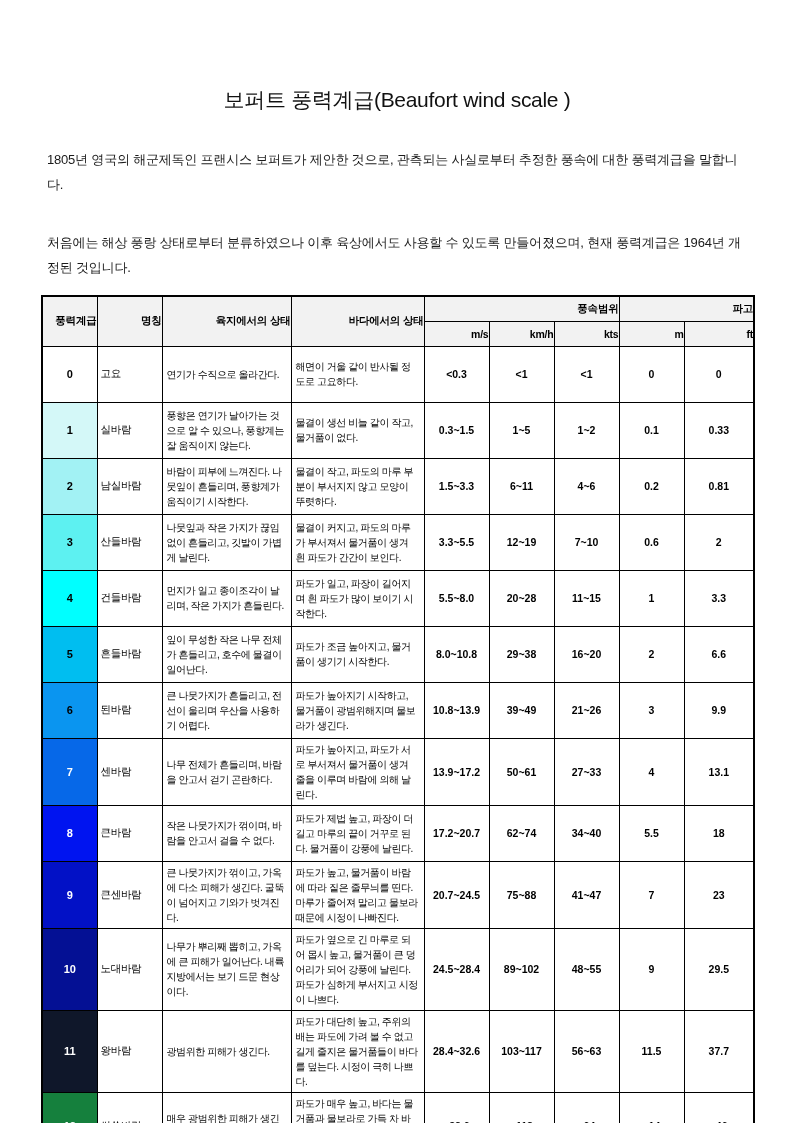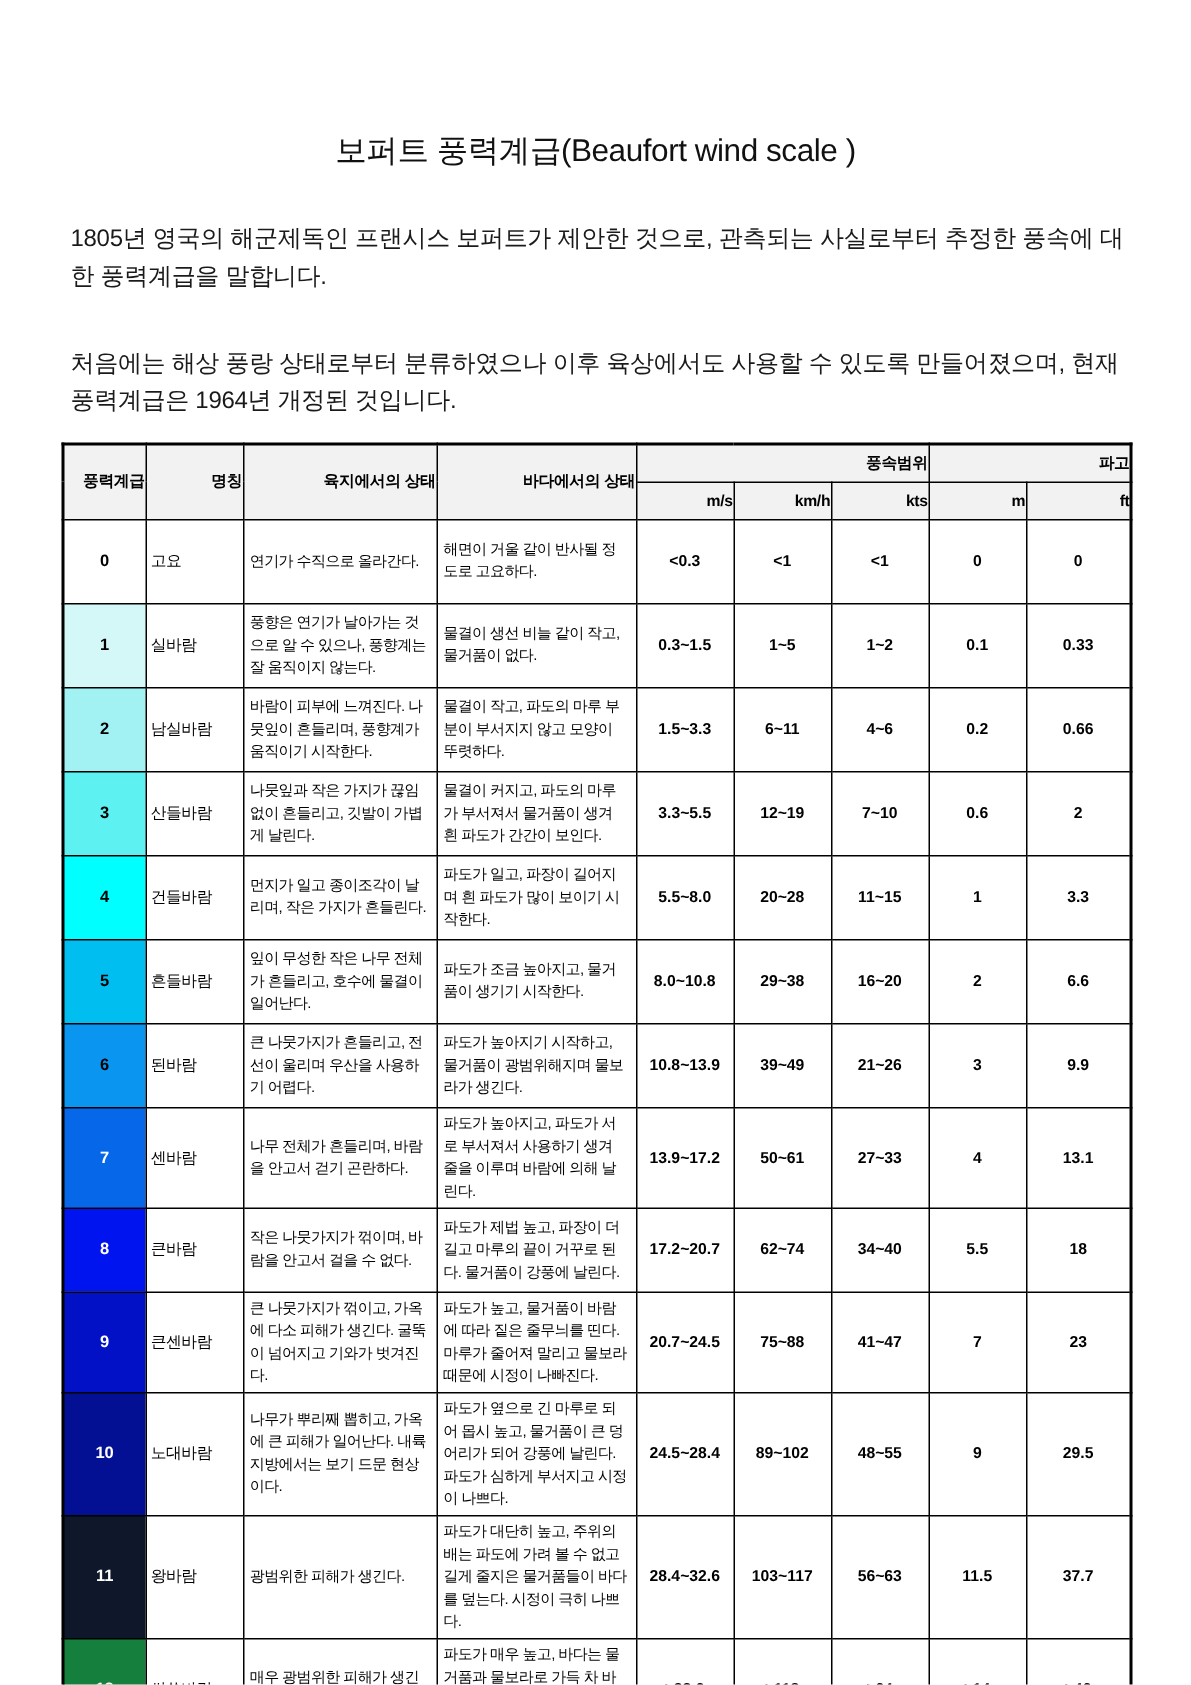--- a/index.html
+++ b/index.html
@@ -15,21 +15,21 @@
   .doc-title {
     text-align:center;
     font-size:21px;
     font-weight:normal;
     color:#111;
     margin-bottom:26px;
     letter-spacing:-0.3px;
   }
   .intro { margin-left:6px; }
   .intro p {
-    font-size:16px;
+    font-size:13px;
     line-height:25px;
     color:#1a1a1a;
     letter-spacing:-0.2px;
     margin-top:33px;
   }
   table.beaufort {
     width:712px;
     border-collapse:collapse;
     margin-top:15px;
     table-layout:fixed;
@@ -119,21 +119,21 @@
   </tr>
         <tr>
     <td class="c-grade" style="background: rgb(162, 242, 244); color: rgb(0, 0, 0);">2</td>
     <td class="c-name">남실바람</td>
     <td class="c-desc">바람이 피부에 느껴진다. 나뭇잎이 흔들리며, 풍향계가 움직이기 시작한다.</td>
     <td class="c-desc">물결이 작고, 파도의 마루 부분이 부서지지 않고 모양이 뚜렷하다.</td>
     <td class="c-num">1.5~3.3</td>
     <td class="c-num">6~11</td>
     <td class="c-num">4~6</td>
     <td class="c-num">0.2</td>
-    <td class="c-num">0.66</td>
+    <td class="c-num">0.81</td>
   </tr>
         <tr>
     <td class="c-grade" style="background: rgb(93, 241, 241); color: rgb(0, 0, 0);">3</td>
     <td class="c-name">산들바람</td>
     <td class="c-desc">나뭇잎과 작은 가지가 끊임없이 흔들리고, 깃발이 가볍게 날린다.</td>
     <td class="c-desc">물결이 커지고, 파도의 마루가 부서져서 물거품이 생겨 흰 파도가 간간이 보인다.</td>
     <td class="c-num">3.3~5.5</td>
     <td class="c-num">12~19</td>
     <td class="c-num">7~10</td>
     <td class="c-num">0.6</td>
@@ -169,21 +169,21 @@
     <td class="c-num">10.8~13.9</td>
     <td class="c-num">39~49</td>
     <td class="c-num">21~26</td>
     <td class="c-num">3</td>
     <td class="c-num">9.9</td>
   </tr>
         <tr>
     <td class="c-grade" style="background: rgb(6, 104, 232); color: rgb(255, 255, 255);">7</td>
     <td class="c-name">센바람</td>
     <td class="c-desc">나무 전체가 흔들리며, 바람을 안고서 걷기 곤란하다.</td>
-    <td class="c-desc">파도가 높아지고, 파도가 서로 부서져서 사용하기 생겨 줄을 이루며 바람에 의해 날린다.</td>
+    <td class="c-desc">파도가 높아지고, 파도가 서로 부서져서 물거품이 생겨 줄을 이루며 바람에 의해 날린다.</td>
     <td class="c-num">13.9~17.2</td>
     <td class="c-num">50~61</td>
     <td class="c-num">27~33</td>
     <td class="c-num">4</td>
     <td class="c-num">13.1</td>
   </tr>
         <tr>
     <td class="c-grade" style="background: rgb(0, 20, 240); color: rgb(255, 255, 255);">8</td>
     <td class="c-name">큰바람</td>
     <td class="c-desc">작은 나뭇가지가 꺾이며, 바람을 안고서 걸을 수 없다.</td>

